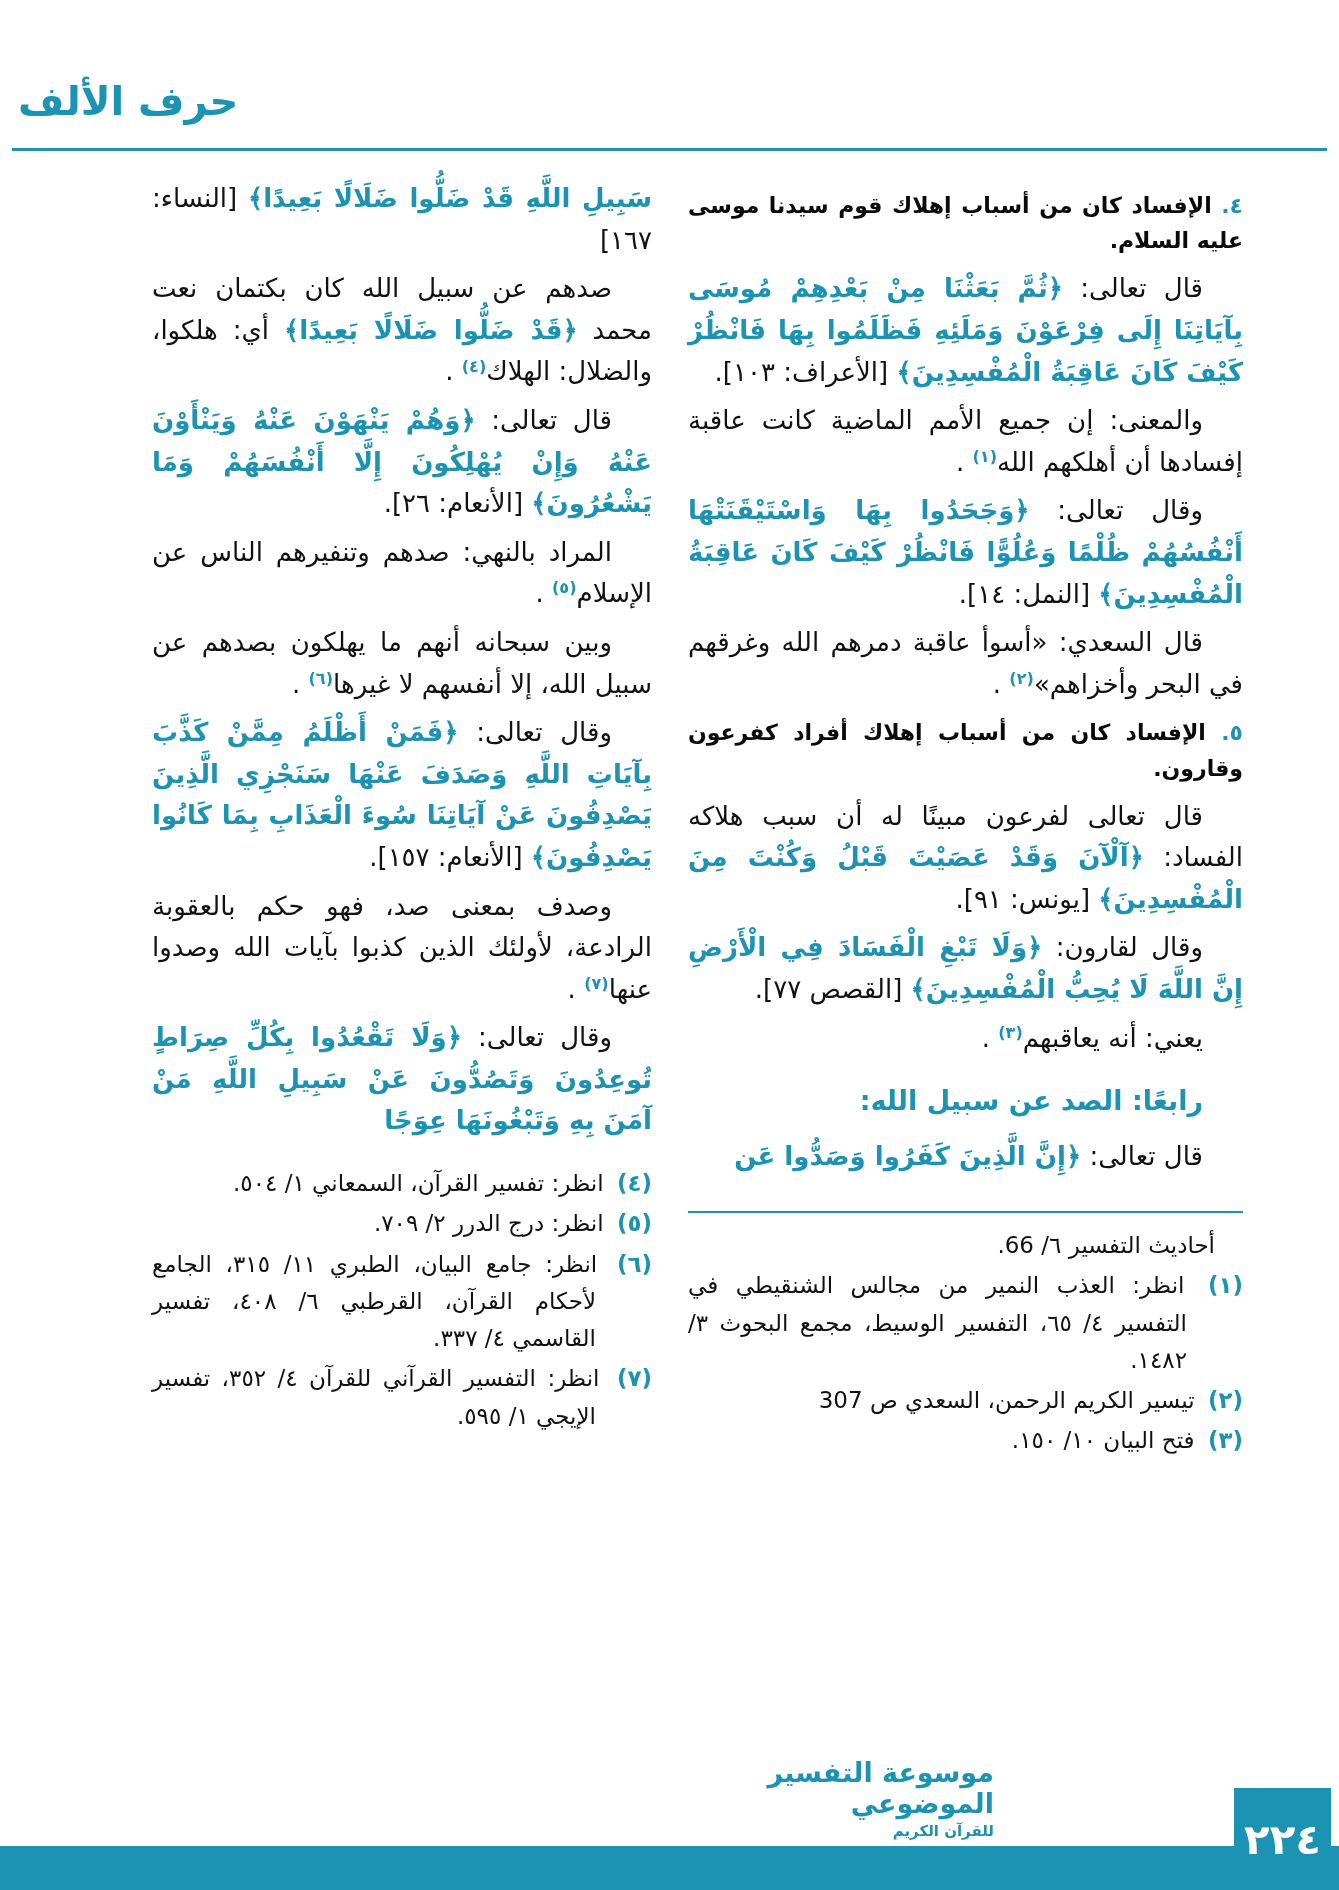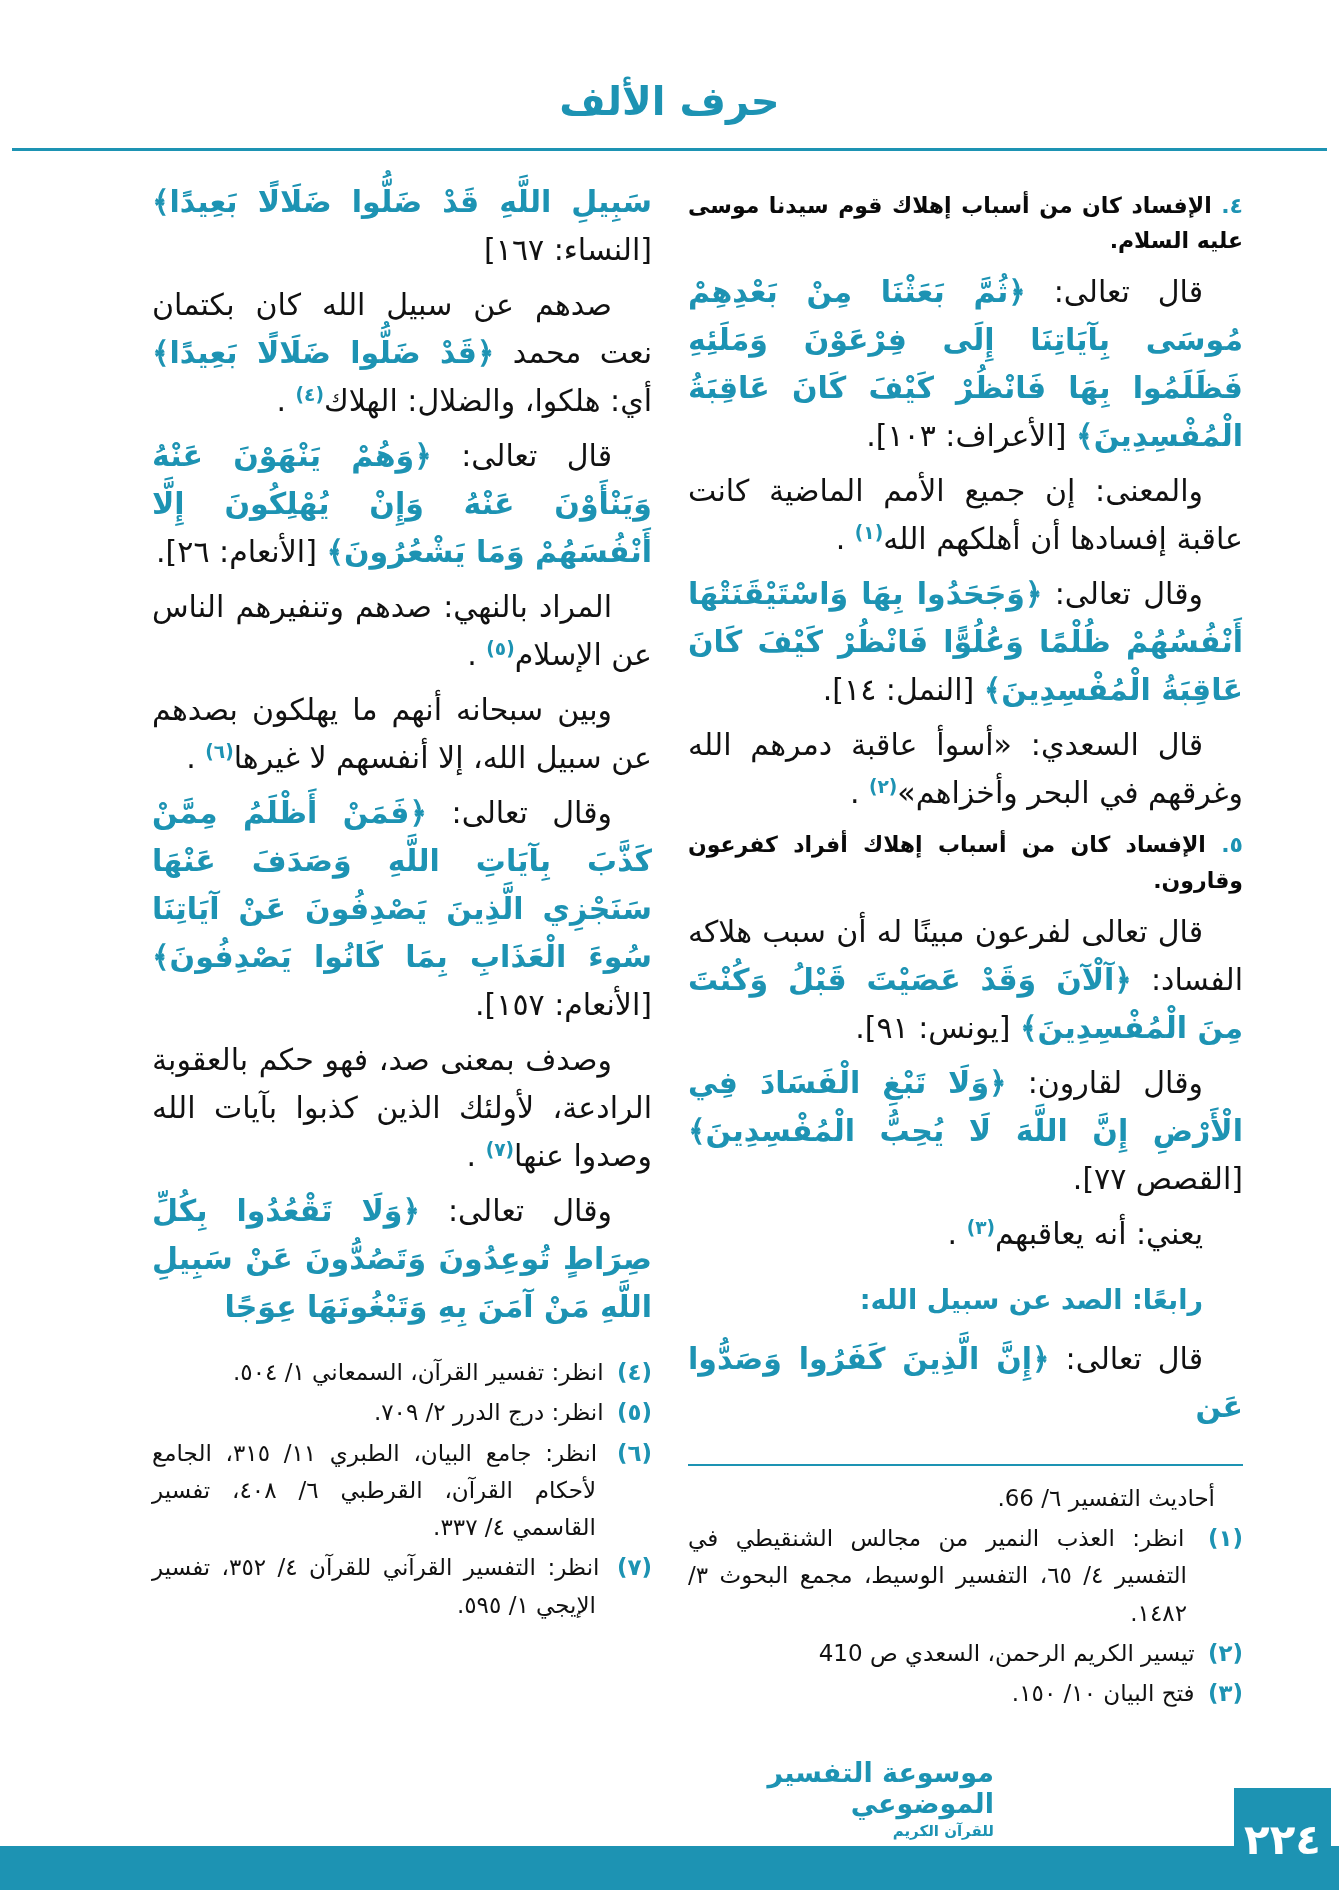--- a/index.html
+++ b/index.html
@@ -9,21 +9,21 @@
     margin:0 auto;
     background:#ffffff;
     font-family:"DejaVu Sans", sans-serif;
     direction:rtl;
     overflow:hidden;
     color:#0e0e0e;
   }
   
   .header{
     position:absolute;top:78px;right:18px;left:18px;
-    text-align:center;
+    text-align:left;
   }
   .header-title{
     font-size:40px;font-weight:bold;color:var(--accent);
     letter-spacing:0px;
   }
   .header-rule{
     position:absolute;top:148px;right:12px;left:12px;height:3px;
     background:var(--accent);
   }
   
@@ -31,21 +31,21 @@
     position:absolute;top:178px;right:96px;left:152px;
     display:flex;gap:36px;
     align-items:stretch;
   }
   .col{display:flex;flex-direction:column;}
   .col-right{width:555px;flex:0 0 555px;}
   .col-left{flex:1 1 auto;}
   .col-text{flex:0 0 auto;}
   .para{
     margin:0 0 7px 0;
-    font-size:30px;line-height:1.6;
+    font-size:26px;line-height:1.6;
     text-align:justify;
     text-indent:40px;
   }
   .para.no-indent{text-indent:0;}
   .para.heading{font-size:22px;font-weight:bold;text-indent:0;margin:10px 0 10px 0;}
   .para.section{margin:20px 0 14px 0;font-size:27px;}
   .s-num{color:var(--accent);font-weight:bold;}
   .s-bold{font-weight:bold;color:#0a0a0a;}
   .s-body{color:#111;}
   .s-quran{color:var(--accent);font-weight:bold;}
@@ -108,21 +108,21 @@
           <p class="para"><span class="s-body">وقال لقارون: </span><span class="s-quran">﴿وَلَا تَبْغِ الْفَسَادَ فِي الْأَرْضِ إِنَّ اللَّهَ لَا يُحِبُّ الْمُفْسِدِينَ﴾</span><span class="s-ref"> [القصص ٧٧].</span></p>
           <p class="para"><span class="s-body">يعني: أنه يعاقبهم</span><span class="s-fn">(٣)</span><span class="s-body"> .</span></p>
           <p class="para section"><span class="s-teal">رابعًا: الصد عن سبيل الله:</span></p>
           <p class="para"><span class="s-body">قال تعالى: </span><span class="s-quran">﴿إِنَّ الَّذِينَ كَفَرُوا وَصَدُّوا عَن</span></p>
         </div>
       <div class="col-footnotes">
         <div class="fn-rule"></div>
         <div class="fn-list">
             <div class="footnote fn-cont"><span class="fn-text">أحاديث التفسير ٦/ 66.</span></div>
             <div class="footnote"><span class="fn-num">(١)</span> <span class="fn-text">انظر: العذب النمير من مجالس الشنقيطي في التفسير ٤/ ٦٥، التفسير الوسيط، مجمع البحوث ٣/ ١٤٨٢.</span></div>
-            <div class="footnote"><span class="fn-num">(٢)</span> <span class="fn-text">تيسير الكريم الرحمن، السعدي ص 410</span></div>
+            <div class="footnote"><span class="fn-num">(٢)</span> <span class="fn-text">تيسير الكريم الرحمن، السعدي ص 307</span></div>
             <div class="footnote"><span class="fn-num">(٣)</span> <span class="fn-text">فتح البيان ١٠/ ١٥٠.</span></div>
           </div>
       </div>
     </div>
 
     <div class="col col-left">
       <div class="col-text">
           <p class="para no-indent"><span class="s-quran">سَبِيلِ اللَّهِ قَدْ ضَلُّوا ضَلَالًا بَعِيدًا﴾</span><span class="s-ref"> [النساء: ١٦٧]</span></p>
           <p class="para"><span class="s-body">صدهم عن سبيل الله كان بكتمان نعت محمد </span><span class="s-quran">﴿قَدْ ضَلُّوا ضَلَالًا بَعِيدًا﴾</span><span class="s-body"> أي: هلكوا، والضلال: الهلاك</span><span class="s-fn">(٤)</span><span class="s-body"> .</span></p>
           <p class="para"><span class="s-body">قال تعالى: </span><span class="s-quran">﴿وَهُمْ يَنْهَوْنَ عَنْهُ وَيَنْأَوْنَ عَنْهُ وَإِنْ يُهْلِكُونَ إِلَّا أَنْفُسَهُمْ وَمَا يَشْعُرُونَ﴾</span><span class="s-ref"> [الأنعام: ٢٦].</span></p>

